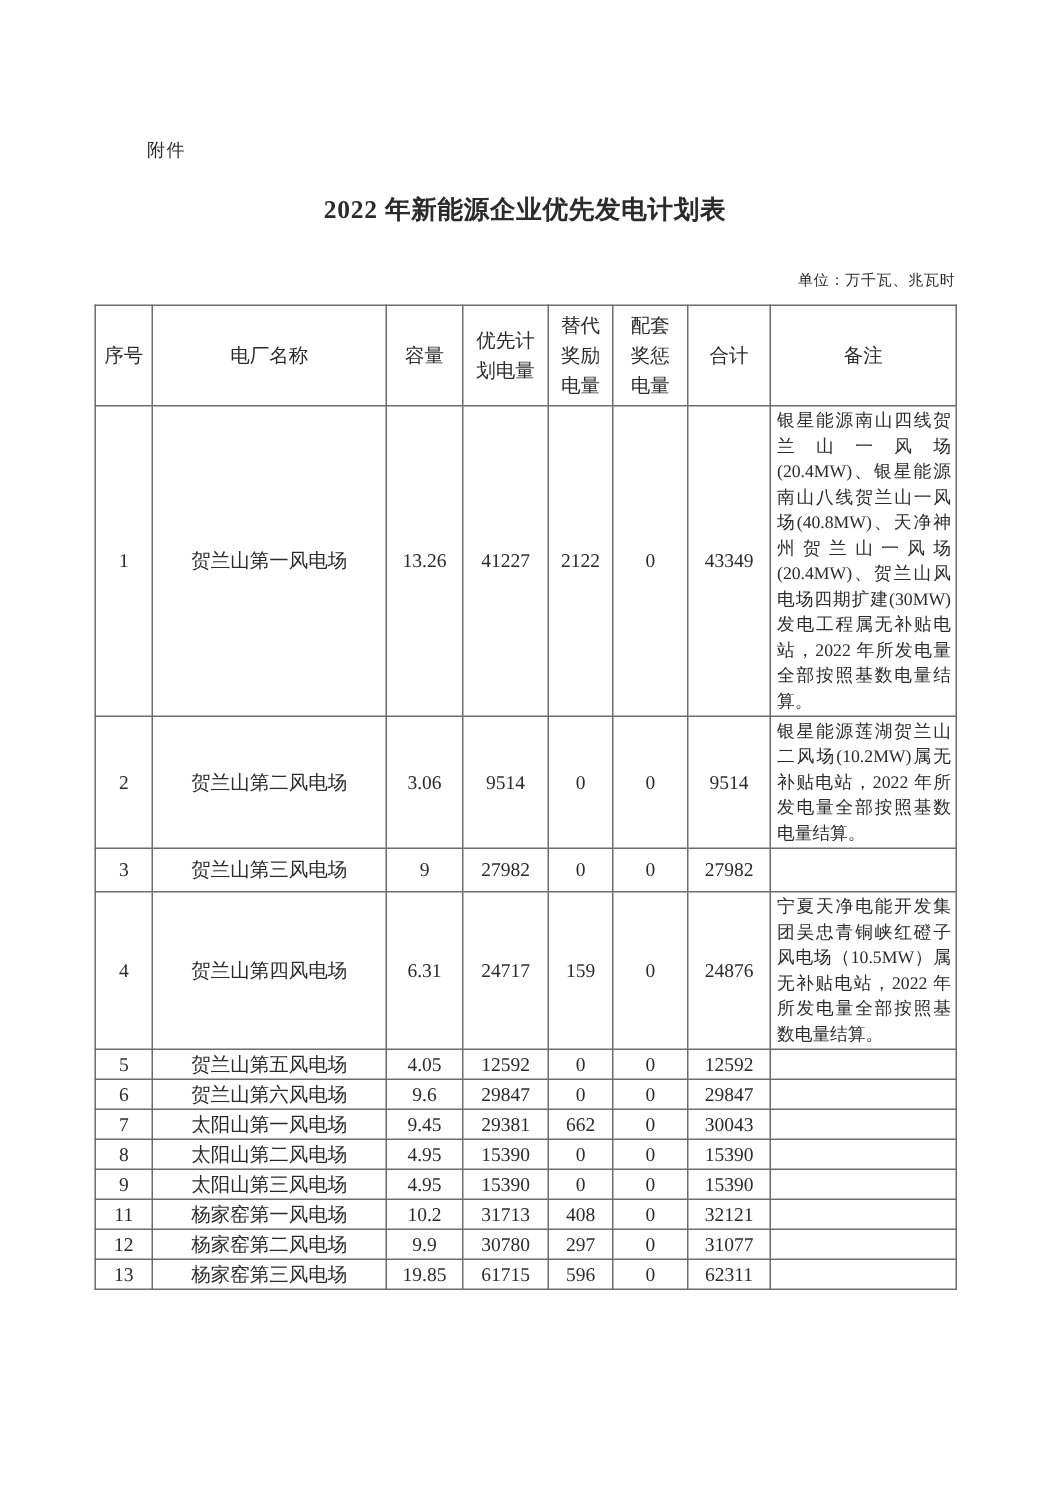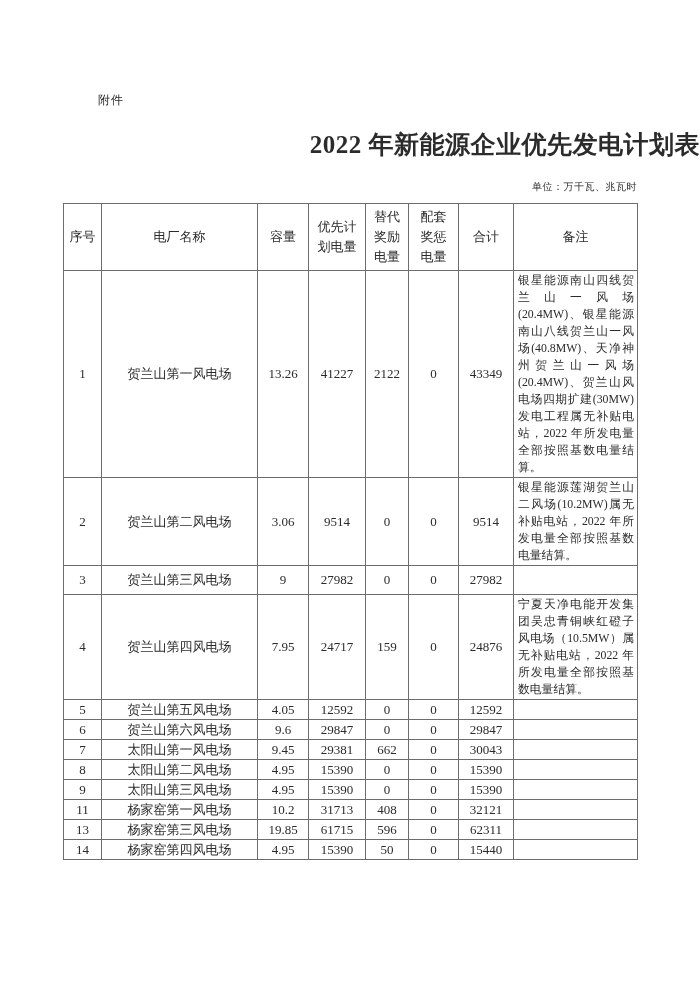--- a/index.html
+++ b/index.html
@@ -19,22 +19,22 @@
     top: 92px;
     left: 98px;
     font-size: 12px;
     letter-spacing: 1px;
   }
   .doc-title {
     position: absolute;
     top: 128px;
     left: 0;
     width: 700px;
-    text-align: right;
-    font-size: 25px;
+    text-align: center;
+    font-size: 17px;
     font-weight: bold;
     letter-spacing: 0.5px;
   }
   .unit-note {
     position: absolute;
     top: 180px;
     right: 63px;
     font-size: 10px;
     letter-spacing: 0.5px;
   }
@@ -146,21 +146,21 @@
         <td>9</td>
         <td>27982</td>
         <td>0</td>
         <td>0</td>
         <td>27982</td>
         <td class="remark-cell"></td>
       </tr>
       <tr>
         <td>4</td>
         <td>贺兰山第四风电场</td>
-        <td>7.95</td>
+        <td>6.31</td>
         <td>24717</td>
         <td>159</td>
         <td>0</td>
         <td>24876</td>
         <td class="remark-cell">宁夏天净电能开发集团吴忠青铜峡红磴子风电场（10.5MW）属无补贴电站，2022 年所发电量全部按照基数电量结算。</td>
       </tr>
       <tr>
         <td>5</td>
         <td>贺兰山第五风电场</td>
         <td>4.05</td>
@@ -214,33 +214,33 @@
         <td>11</td>
         <td>杨家窑第一风电场</td>
         <td>10.2</td>
         <td>31713</td>
         <td>408</td>
         <td>0</td>
         <td>32121</td>
         <td class="remark-cell"></td>
       </tr>
       <tr>
+        <td>12</td>
+        <td>杨家窑第二风电场</td>
+        <td>9.9</td>
+        <td>30780</td>
+        <td>297</td>
+        <td>0</td>
+        <td>31077</td>
+        <td class="remark-cell"></td>
+      </tr>
+      <tr>
         <td>13</td>
         <td>杨家窑第三风电场</td>
         <td>19.85</td>
         <td>61715</td>
         <td>596</td>
         <td>0</td>
         <td>62311</td>
         <td class="remark-cell"></td>
       </tr>
-      <tr>
-        <td>14</td>
-        <td>杨家窑第四风电场</td>
-        <td>4.95</td>
-        <td>15390</td>
-        <td>50</td>
-        <td>0</td>
-        <td>15440</td>
-        <td class="remark-cell"></td>
-      </tr>
     </tbody>
 </table>
 
 </body></html>

